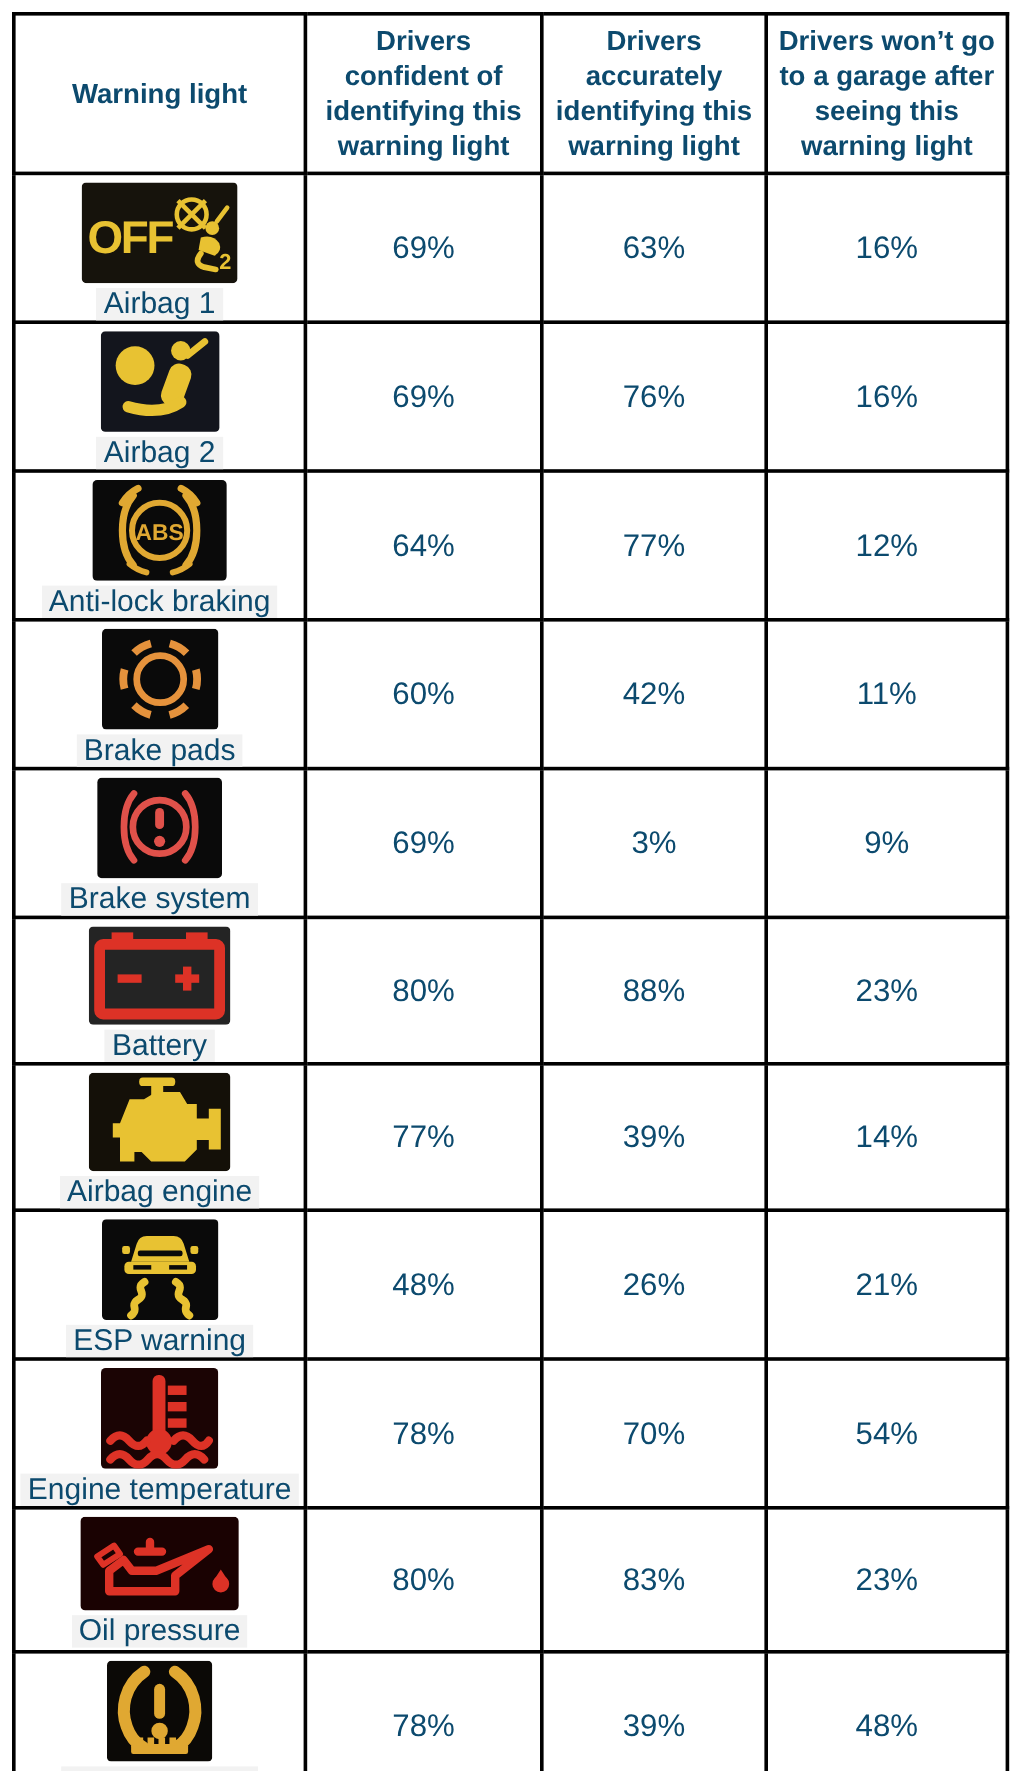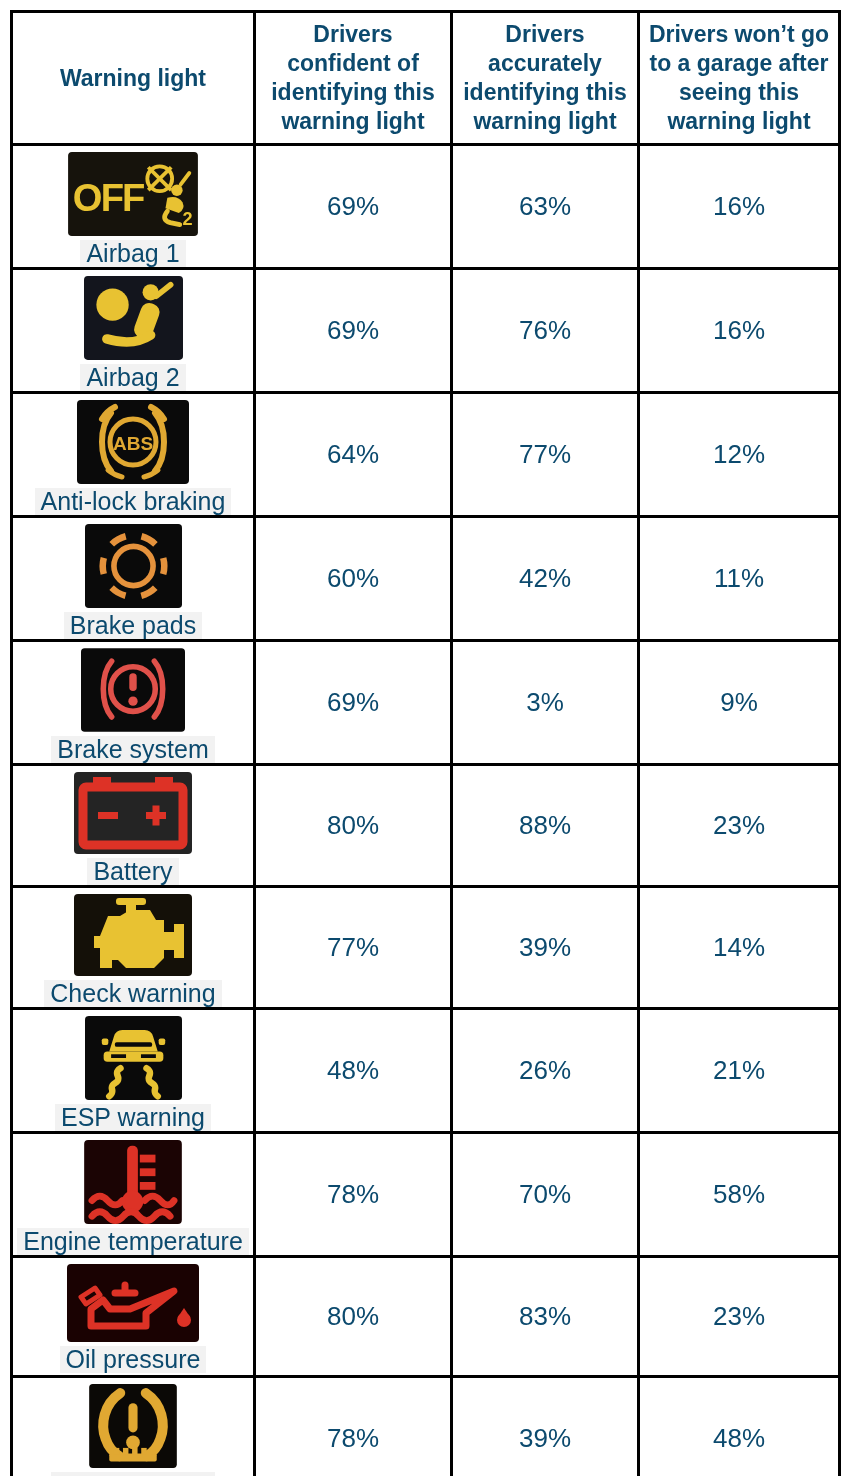--- a/index.html
+++ b/index.html
@@ -181,21 +181,21 @@
       <td class="light">
         <div class="light-inner">
           <span>
             <svg width="118" height="82" viewBox="0 0 118 82">
               <rect x="0" y="0" width="118" height="82" rx="4" class="bgo"></rect>
               <rect x="42" y="4" width="30" height="7" rx="3" class="f-y"></rect>
               <rect x="52" y="11" width="10" height="11" class="f-y"></rect>
               <path d="M34 22 h12 l10 -6 h20 l6 10 h8 v12 h10 v-8 h10 v34 h-10 v-8 h-10 v8 l-10 10 h-28 l-8 -8 h-6 v8 h-12 v-20 h-6 v-12 h6 z" class="f-y"></path>
             </svg>
           </span>
-          <span class="light-label">Check warning</span>
+          <span class="light-label">Airbag engine</span>
         </div>
       </td>
       <td class="pct">77%</td>
       <td class="pct">39%</td>
       <td class="pct">14%</td>
     </tr>
 
     <tr>
       <td class="light">
         <div class="light-inner">
@@ -235,21 +235,21 @@
               <path d="M8 62 q8 -9 16 0 q8 9 15 0" class="s-r" stroke-width="7" stroke-linecap="round"></path>
               <path d="M62 62 q8 -9 16 0 q8 9 14 0" class="s-r" stroke-width="7" stroke-linecap="round"></path>
               <path d="M8 78 q8 -9 16 0 q8 9 16 0 q8 -9 16 0 q8 9 16 0 q8 -9 16 0" class="s-r" stroke-width="7" stroke-linecap="round"></path>
             </svg>
           </span>
           <span class="light-label">Engine temperature</span>
         </div>
       </td>
       <td class="pct">78%</td>
       <td class="pct">70%</td>
-      <td class="pct">58%</td>
+      <td class="pct">54%</td>
     </tr>
 
     <tr>
       <td class="light">
         <div class="light-inner">
           <span>
             <svg width="132" height="78" viewBox="0 0 132 78">
               <rect x="0" y="0" width="132" height="78" rx="4" class="bgoil"></rect>
               <path d="M24 62 V45 l12 -9 7 9 h20 l44 -18 -28 22 v13 z" class="s-r" stroke-width="7" stroke-linejoin="round" stroke-linecap="round"></path>
               <path d="M48 29 h20 M58 21 v8" class="s-r" stroke-width="7" stroke-linecap="round"></path>

